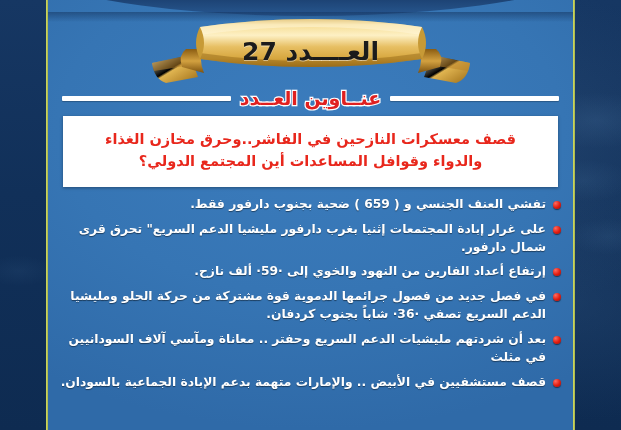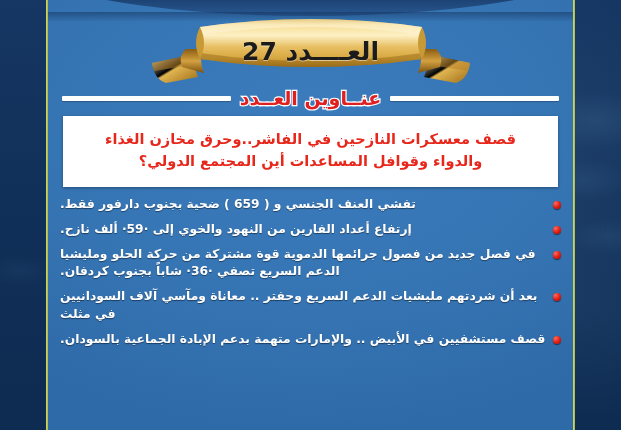--- a/index.html
+++ b/index.html
@@ -92,21 +92,21 @@
   .news-item{
     display:flex;align-items:flex-start;gap:7px;
     color:#ffffff;font-weight:bold;font-size:12.3px;line-height:1.45;
     margin:0 0 7px 0;text-shadow:0 1px 1px rgba(0,0,0,.45);
   }
   .bullet-dot{
     flex:0 0 auto;width:8px;height:8px;margin-top:5px;border-radius:50%;
     background:radial-gradient(circle at 32% 28%,#ff6a5e 0%,#e01c10 55%,#991008 100%);
     box-shadow:0 1px 1px rgba(0,0,0,.5);
   }
-  .news-text{flex:1 1 auto;text-align:left;}
+  .news-text{flex:1 1 auto;text-align:right;}
 </style>
 </head>
 <body>
 
 <div id="root">
 
   <div class="frame-line left"></div>
   <div class="frame-line right"></div>
 
   <div class="panel">
@@ -169,20 +169,24 @@
       <p class="headline-text">قصف معسكرات النازحين في الفاشر..وحرق مخازن الغذاء والدواء وقوافل المساعدات أين المجتمع الدولي؟</p>
     </div>
 
     <ul class="news-list">
       <li class="news-item">
         <span class="bullet-dot"></span>
         <span class="news-text">تفشي العنف الجنسي و ( 659 ) ضحية بجنوب دارفور فقط.</span>
       </li>
       <li class="news-item">
         <span class="bullet-dot"></span>
+        <span class="news-text">على غرار إبادة المجتمعات إثنيا بغرب دارفور مليشيا الدعم السريع" تحرق قرى شمال دارفور.</span>
+      </li>
+      <li class="news-item">
+        <span class="bullet-dot"></span>
         <span class="news-text">إرتفاع أعداد الفارين من النهود والخوي إلى ·59· ألف نازح.</span>
       </li>
       <li class="news-item">
         <span class="bullet-dot"></span>
         <span class="news-text">في فصل جديد من فصول جرائمها الدموية قوة مشتركة من حركة الحلو ومليشيا الدعم السريع تصفي ·36· شاباً بجنوب كردفان.</span>
       </li>
       <li class="news-item">
         <span class="bullet-dot"></span>
         <span class="news-text">بعد أن شردتهم مليشيات الدعم السريع وحفتر .. معاناة ومآسي آلاف السودانيين في مثلث</span>
       </li>

